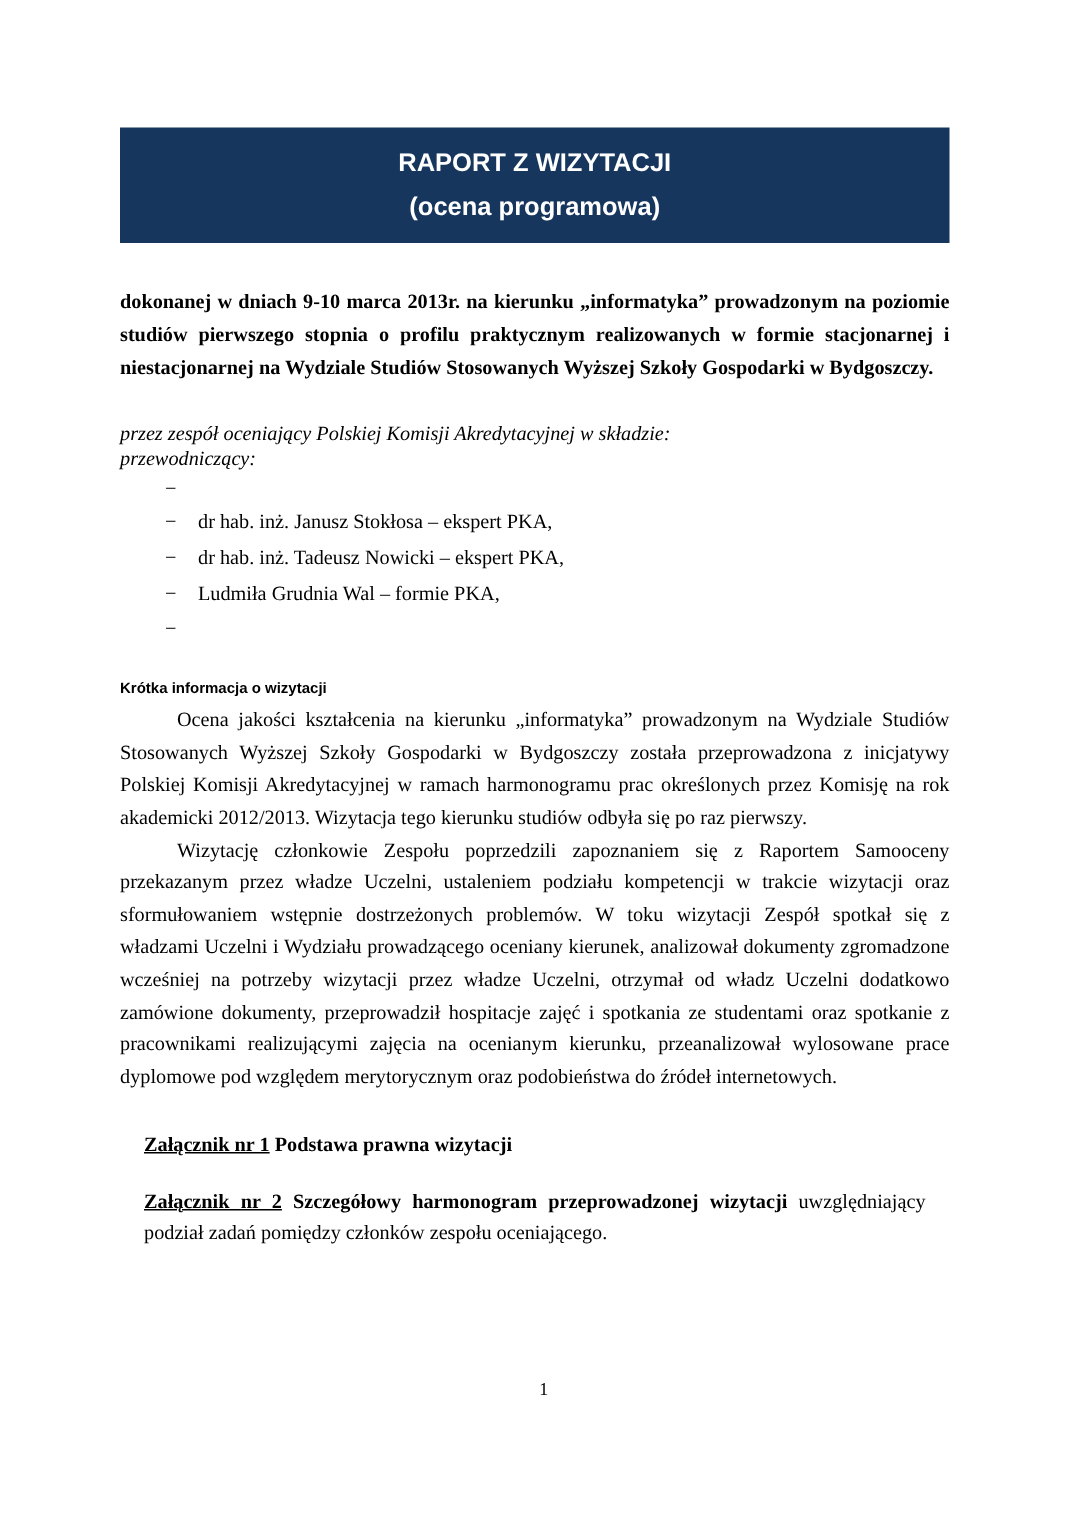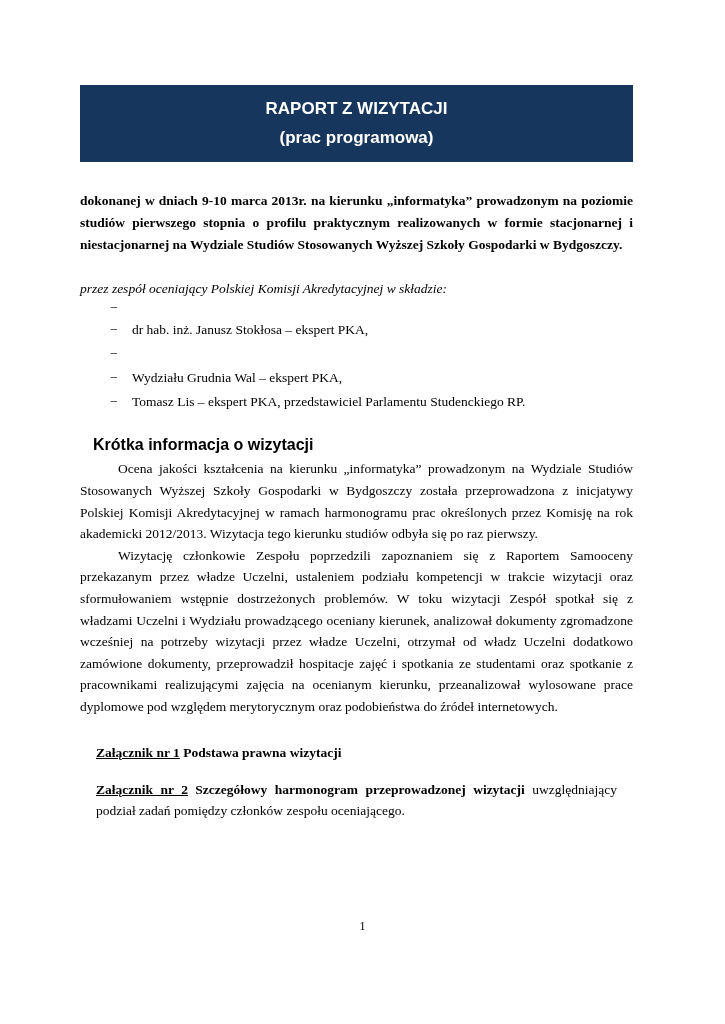--- a/index.html
+++ b/index.html
@@ -45,22 +45,22 @@
     margin: 2px 0 4px 0;
   }
   .dash-item .dash {
     width: 22px;
     flex: 0 0 22px;
   }
   .member-item { margin: 3px 0 6px 0; }
   .section-heading {
     font-family: "Liberation Sans", sans-serif;
     font-weight: bold;
-    font-size: 16px;
-    margin: 26px 0 4px 13px;
+    font-size: 10px;
+    margin: 26px 0 4px 0;
   }
   .body-par {
     margin: 0;
     text-align: justify;
     text-indent: 38px;
     line-height: 1.6;
   }
   .attachments { margin-top: 24px; }
   .attach-par {
     margin: 16px;
@@ -78,46 +78,47 @@
     font-size: 12px;
   }
 </style>
 </head>
 <body>
 
 <div class="page">
 
   <div class="header-box">
     <div class="header-line">RAPORT Z WIZYTACJI</div>
-    <div class="header-line">(prac programowa)</div>
+    <div class="header-line">(ocena programowa)</div>
   </div>
 
   <p class="intro-bold">dokonanej w dniach 9-10 marca 2013r. na kierunku „informatyka” prowadzonym na poziomie studiów pierwszego stopnia o profilu praktycznym realizowanych w formie stacjonarnej i niestacjonarnej na Wydziale Studiów Stosowanych Wyższej Szkoły Gospodarki w Bydgoszczy.</p>
 
   <p class="team-line">przez zespół oceniający Polskiej Komisji Akredytacyjnej w składzie:</p>
+  <p class="team-line">przewodniczący:</p>
 
   <div class="dash-item">
     <span class="dash">−</span>
   </div>
 
 
   <div class="dash-item member-item">
     <span class="dash">−</span>
     <span>dr hab. inż. Janusz Stokłosa – ekspert PKA,</span>
   </div>
   <div class="dash-item member-item">
     <span class="dash">−</span>
+    <span>dr hab. inż. Tadeusz Nowicki – ekspert PKA,</span>
   </div>
   <div class="dash-item member-item">
     <span class="dash">−</span>
-    <span>Wydziału Grudnia Wal – ekspert PKA,</span>
+    <span>Ludmiła Grudnia Wal – formie PKA,</span>
   </div>
   <div class="dash-item member-item">
     <span class="dash">−</span>
-    <span>Tomasz Lis – ekspert PKA, przedstawiciel Parlamentu Studenckiego RP.</span>
   </div>
 
   <h2 class="section-heading">Krótka informacja o wizytacji</h2>
 
   <p class="body-par">Ocena jakości kształcenia na kierunku „informatyka” prowadzonym na Wydziale Studiów Stosowanych Wyższej Szkoły Gospodarki w Bydgoszczy została przeprowadzona z inicjatywy Polskiej Komisji Akredytacyjnej w ramach harmonogramu prac określonych przez Komisję na rok akademicki 2012/2013. Wizytacja tego kierunku studiów odbyła się po raz pierwszy.</p>
   <p class="body-par">Wizytację członkowie Zespołu poprzedzili zapoznaniem się z Raportem Samooceny przekazanym przez władze Uczelni, ustaleniem podziału kompetencji w trakcie wizytacji oraz sformułowaniem wstępnie dostrzeżonych problemów. W toku wizytacji Zespół spotkał się z władzami Uczelni i Wydziału prowadzącego oceniany kierunek, analizował dokumenty zgromadzone wcześniej na potrzeby wizytacji przez władze Uczelni, otrzymał od władz Uczelni dodatkowo zamówione dokumenty, przeprowadził hospitacje zajęć i spotkania ze studentami oraz spotkanie z pracownikami realizującymi zajęcia na ocenianym kierunku, przeanalizował wylosowane prace dyplomowe pod względem merytorycznym oraz podobieństwa do źródeł internetowych.</p>
 
   <div class="attachments">
     <p class="attach-par"><span class="bold-underline">Załącznik nr 1</span> <span class="bold">Podstawa prawna wizytacji</span></p>
     <p class="attach-par"><span class="bold-underline">Załącznik nr 2</span> <span class="bold">Szczegółowy harmonogram przeprowadzonej wizytacji</span> <span>uwzględniający podział zadań pomiędzy członków zespołu oceniającego.</span></p>

